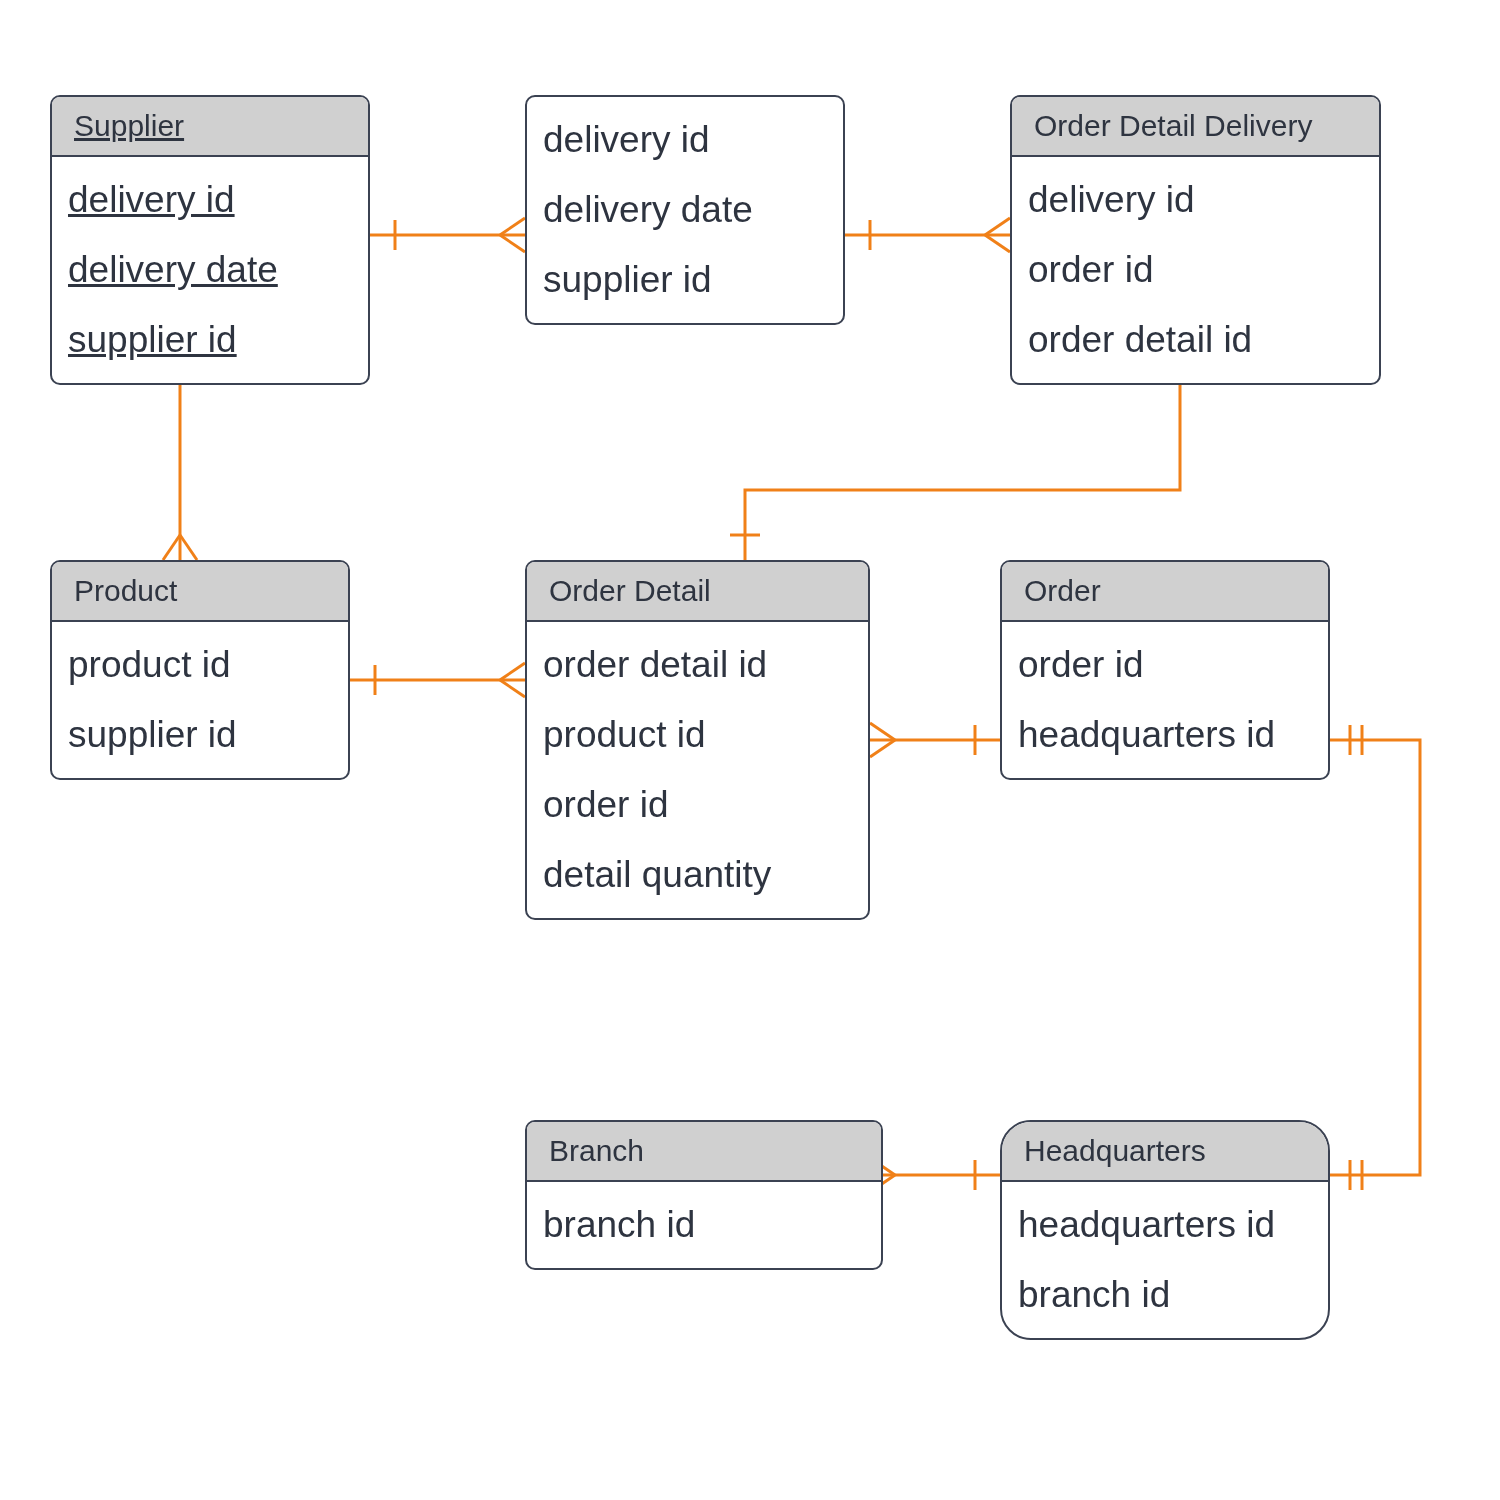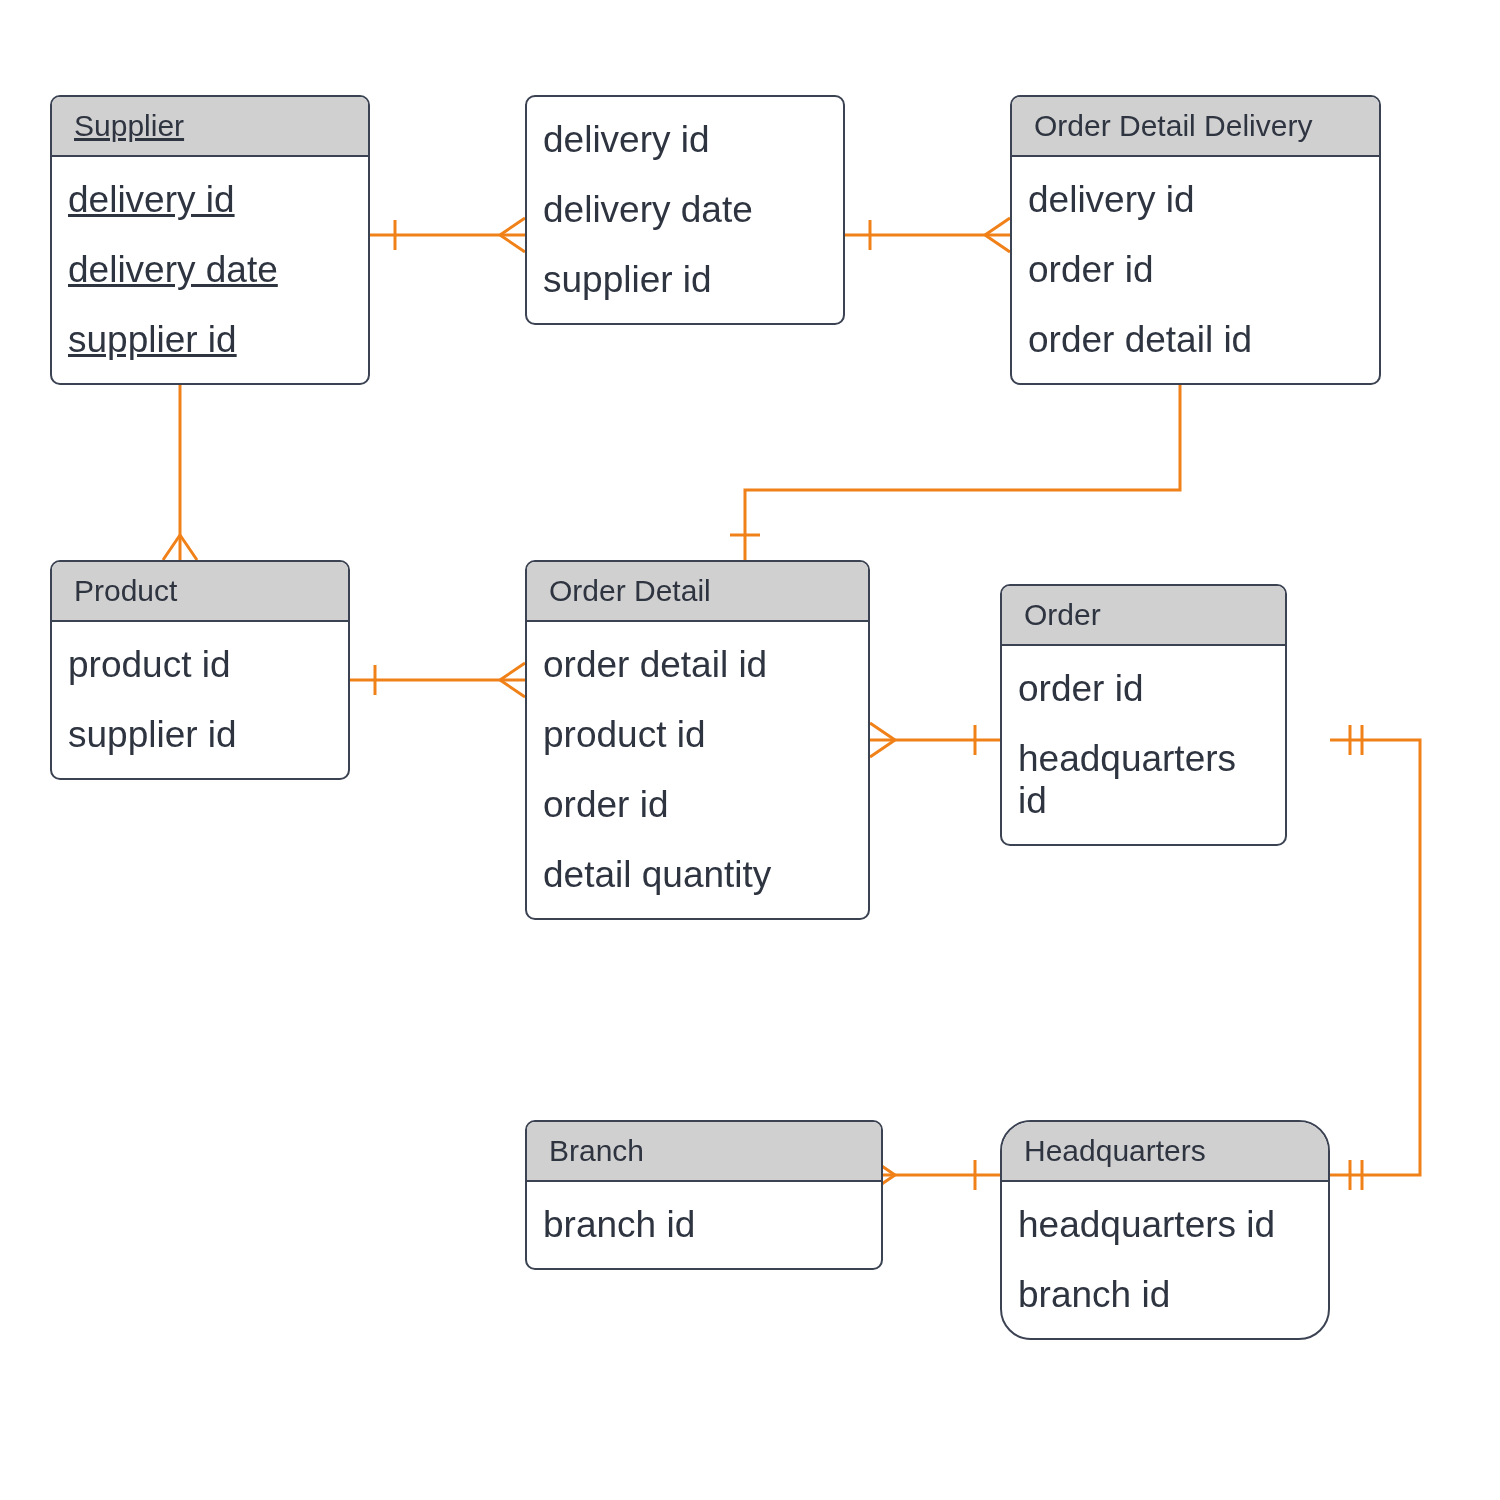--- a/index.html
+++ b/index.html
@@ -166,21 +166,21 @@
   <div class="entity" style="left:525px; top:560px; width:345px;">
     <div class="title">Order Detail</div>
     <div class="attrs">
       <div class="attr">order detail id</div>
       <div class="attr">product id</div>
       <div class="attr">order id</div>
       <div class="attr">detail quantity</div>
     </div>
   </div>
 
-  <div class="entity" style="left:1000px; top:584px; width:287px;">
+  <div class="entity" style="left:1000px; top:560px; width:330px;">
     <div class="title">Order</div>
     <div class="attrs">
       <div class="attr">order id</div>
       <div class="attr">headquarters id</div>
     </div>
   </div>
 
   <div class="entity" style="left:525px; top:1120px; width:358px;">
     <div class="title">Branch</div>
     <div class="attrs">

